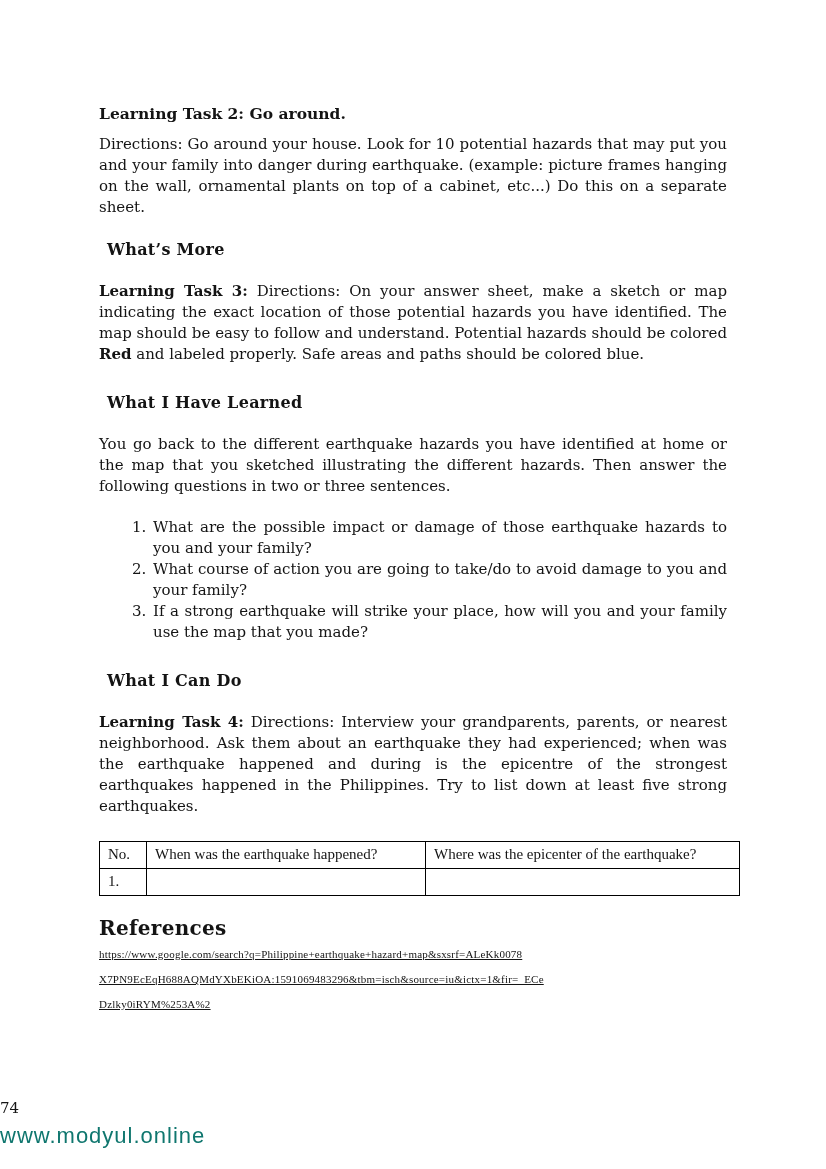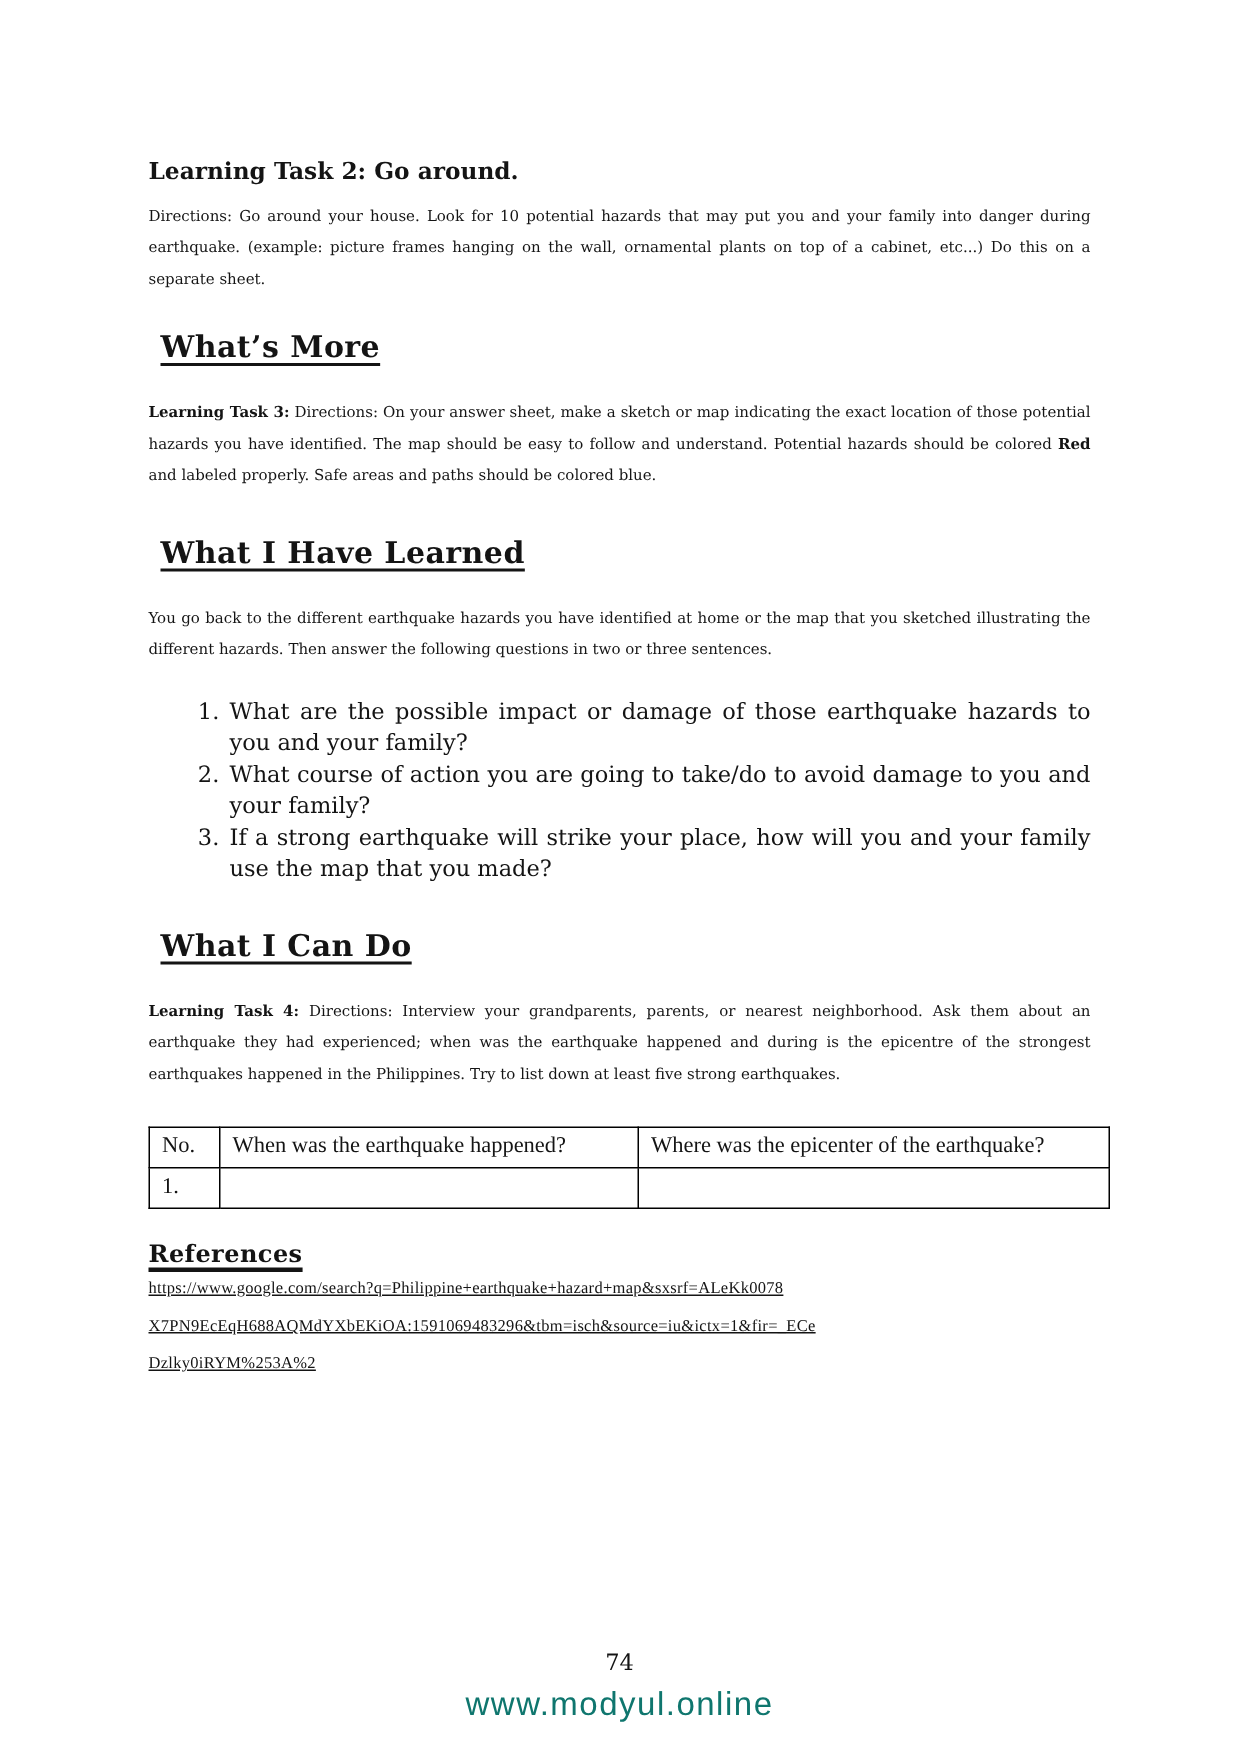--- a/index.html
+++ b/index.html
@@ -14,33 +14,32 @@
     color: #141414;
   }
   .page {
     position: absolute;
     top: 4px; left: 0;
     width: 826px;
     height: 1169px;
     padding: 100px 99px 0 99px;
   }
   .body-text {
-    font-size: 10px;
+    font-size: 15px;
     line-height: 21px;
     text-align: justify;
   }
   .task-title {
     font-size: 15.5px;
     font-weight: bold;
     margin-bottom: 11px;
   }
   .section-heading {
-    font-size: 20px;
+    font-size: 16px;
     font-weight: bold;
-    text-decoration: underline;
     text-decoration-thickness: 2px;
     text-underline-offset: 4px;
     margin: 22px 0 22px 8px;
     letter-spacing: 0.3px;
   }
   .para-block { margin-bottom: 4px; }
   ol.questions {
     margin: 20px 0 4px 0;
     padding-left: 52px;
   }
@@ -62,23 +61,22 @@
     line-height: 20px;
     padding: 2px 8px 4px 8px;
     vertical-align: top;
     font-family: Liberation Serif, serif;
   }
   .col-no { width: 47px; }
   .col-when { width: 279px; }
   .col-where { width: 314px; }
   tr.data-row td { height: 22px; }
   .references-heading {
-    font-size: 16px;
+    font-size: 20px;
     font-weight: bold;
-    text-decoration: underline;
     text-decoration-thickness: 3px;
     text-underline-offset: 4px;
     margin: 20px 0 8px 0;
     letter-spacing: 0.3px;
   }
   .ref-links { font-family: "Liberation Serif", serif; }
   .ref-line {
     display: block;
     font-size: 11px;
     color: #141414;
@@ -86,21 +84,20 @@
     margin-bottom: 13px;
     letter-spacing: 0.2px;
     cursor: pointer;
     word-break: break-all;
   }
   .footer {
     position: absolute;
     left: 0;
     bottom: 24px;
     width: 826px;
-    text-align: center;
   }
   .page-number {
     font-size: 15px;
     color: #141414;
     margin-bottom: 6px;
   }
   .watermark {
     font-family: "Liberation Sans", sans-serif;
     font-size: 22px;
     color: #0f766e;

